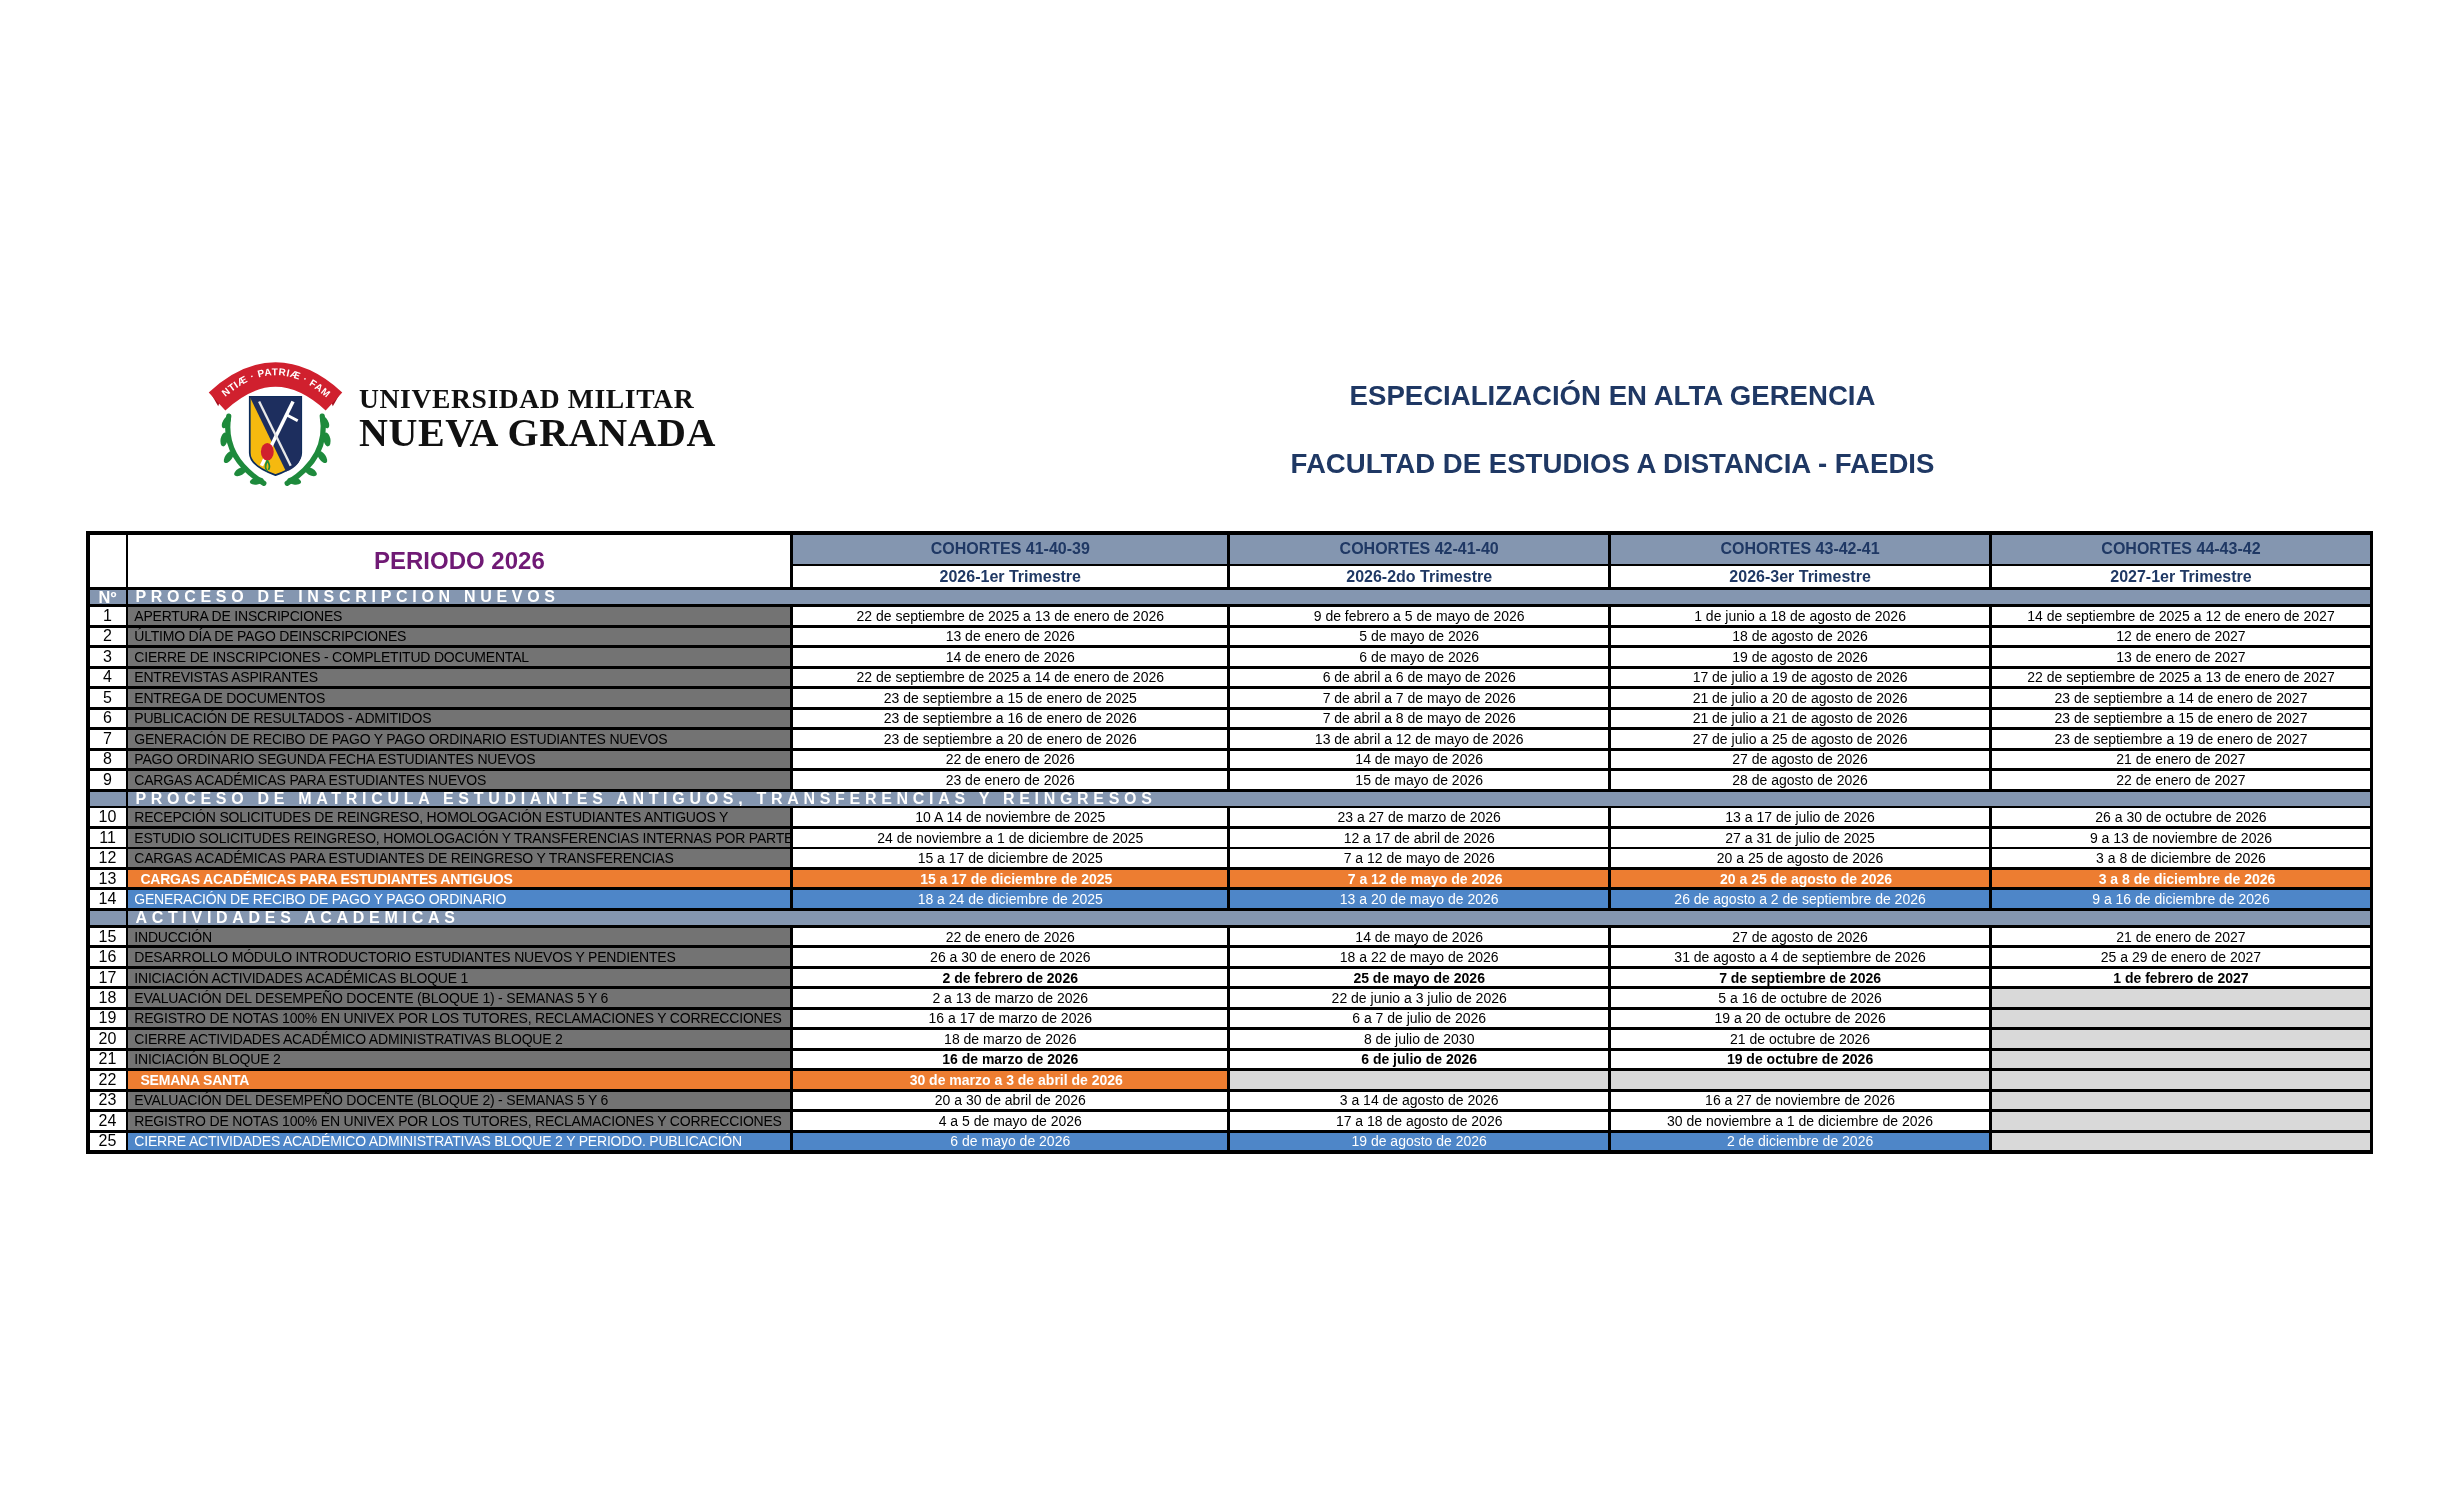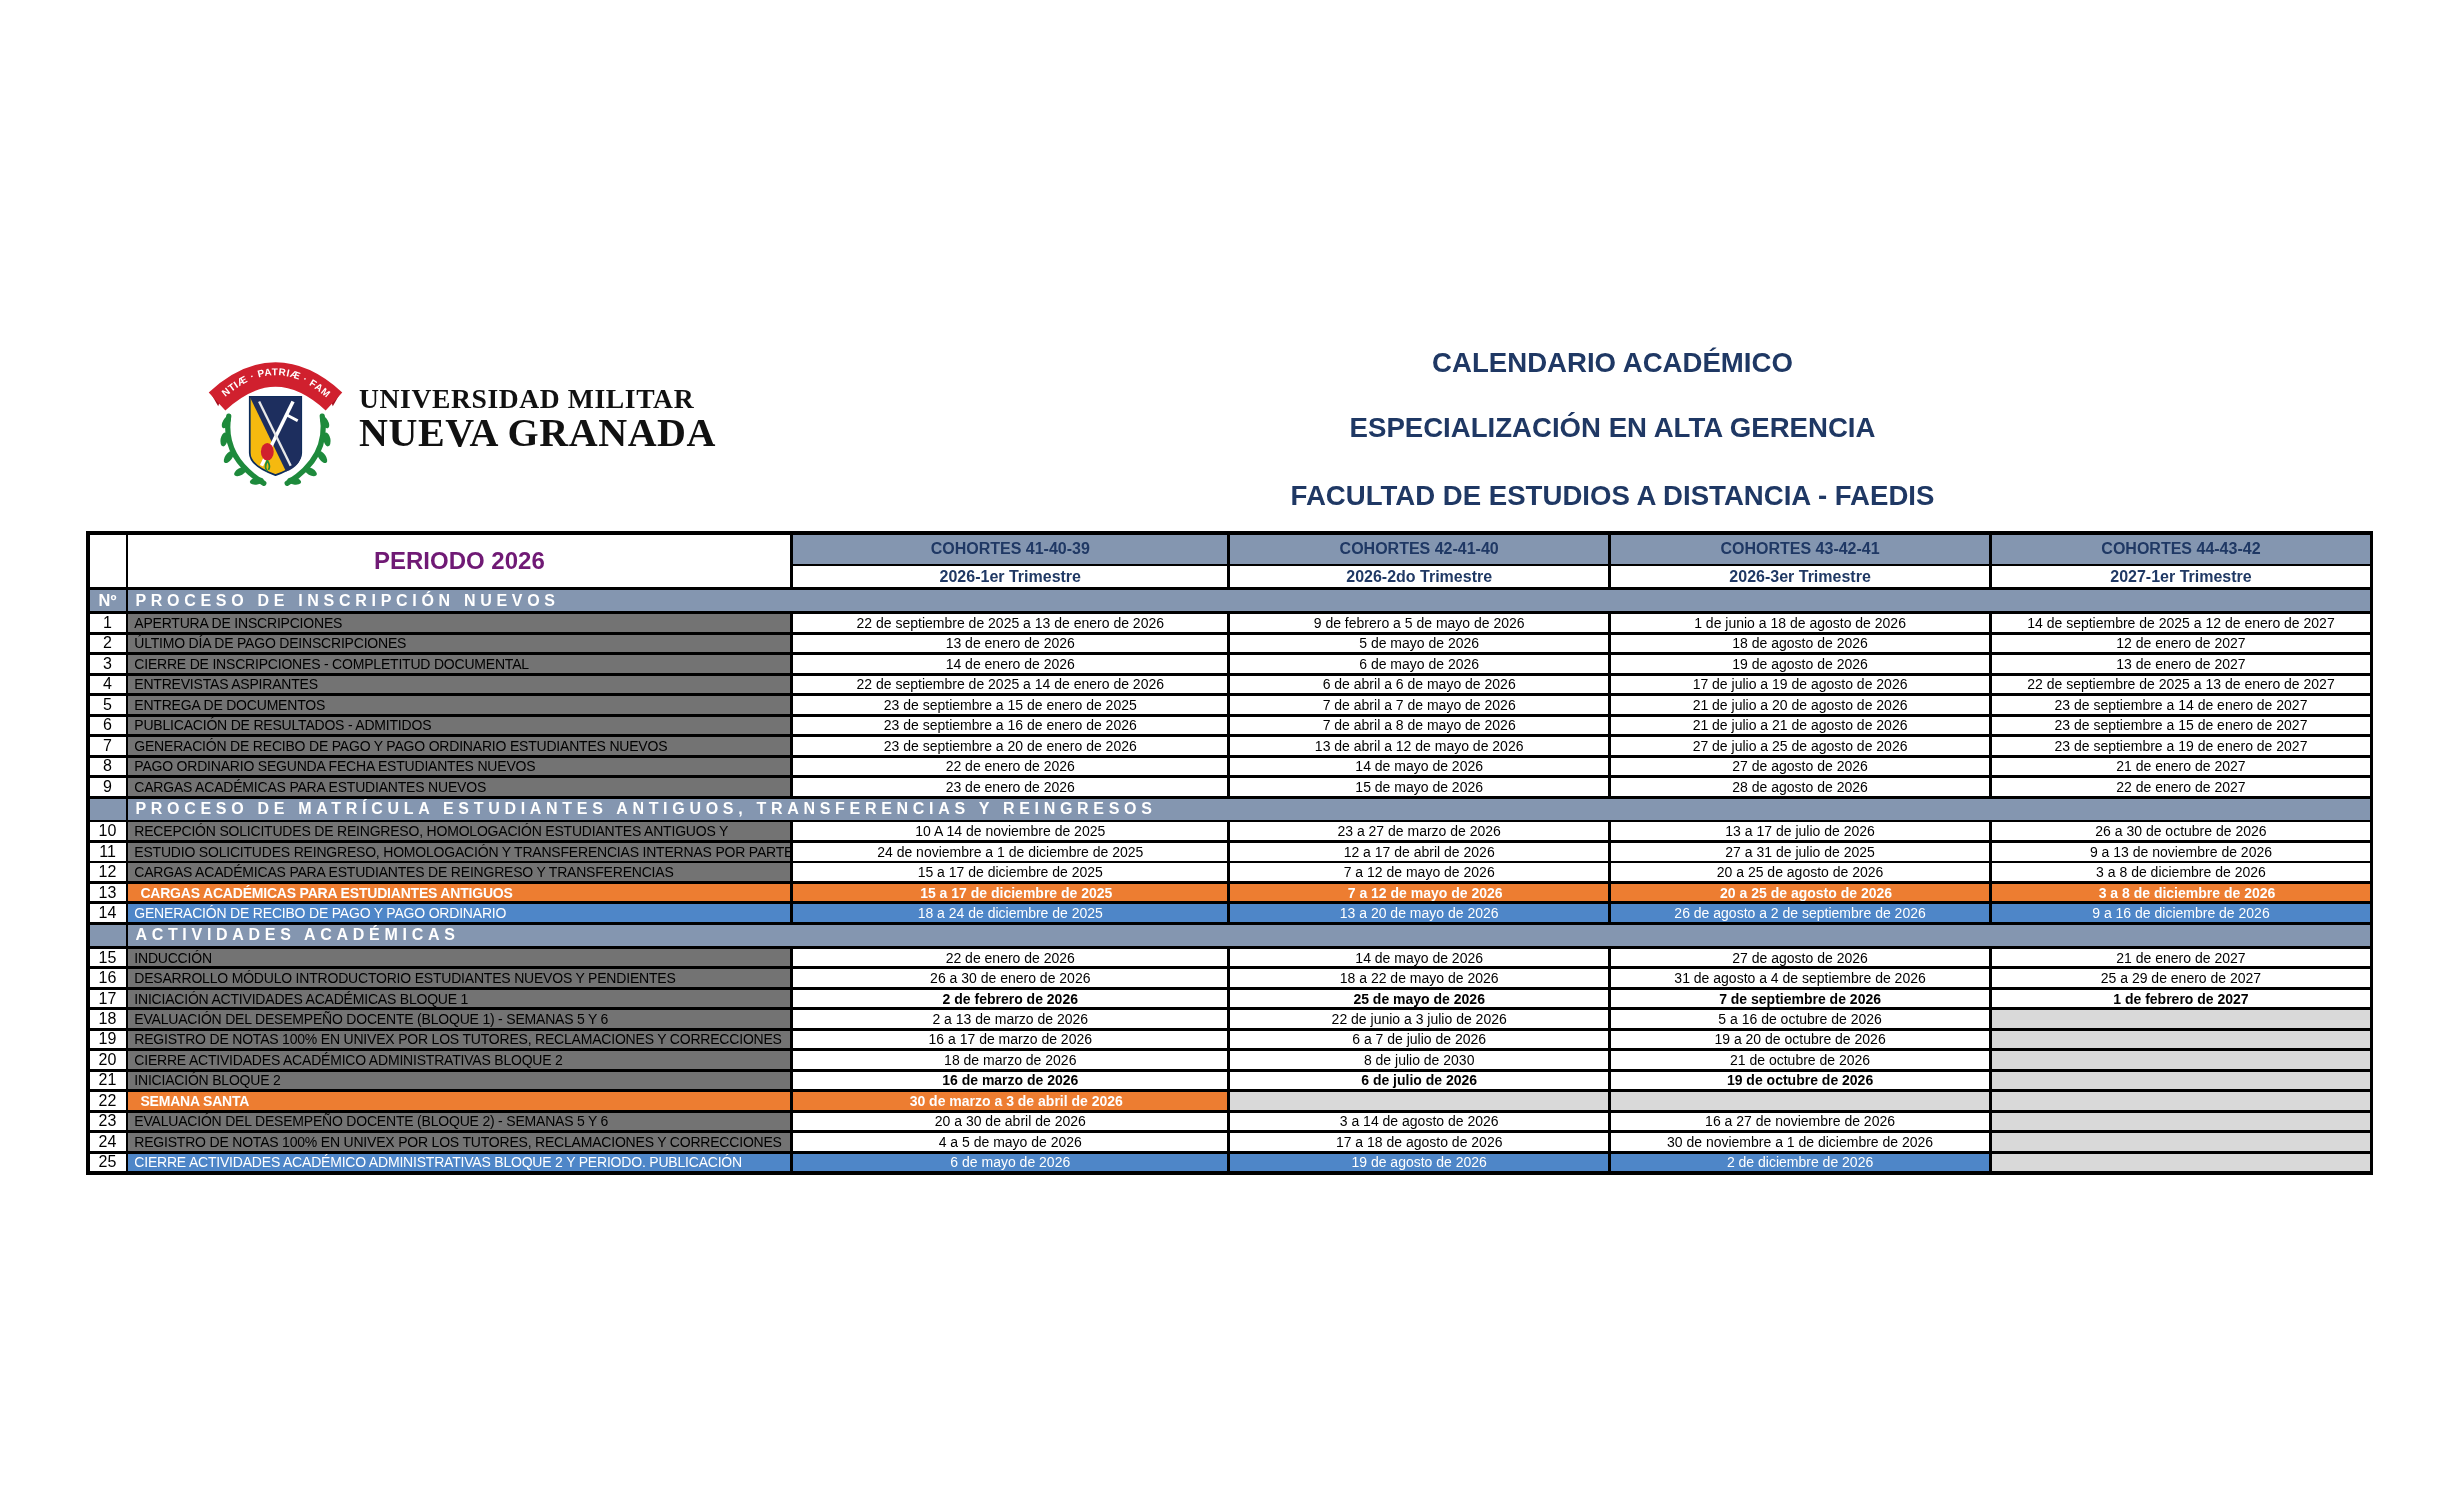--- a/index.html
+++ b/index.html
@@ -30,21 +30,21 @@
 
   
   .hdr{grid-template-rows:29px 21px;row-gap:2.9px;}
   .hdr .cell{height:auto;}
   .corner{grid-row:1/3;grid-column:1;}
   .period{grid-row:1/3;grid-column:2;font-size:24px;font-weight:bold;color:#701a75;}
   .cohort{background:#8496B0;color:#1F3864;font-weight:bold;font-size:16px;}
   .trim{color:#1F3864;font-weight:bold;font-size:16px;}
 
   
-  .sec .cell{height:21px;background:#8496B0;}
+  .sec .cell{height:14px;background:#8496B0;}
   .sec-first{color:#fff;font-weight:bold;font-size:16.4px;}
   .sec-title{grid-column:2/7;justify-content:flex-start;padding-left:7px;
              color:#fff;font-weight:bold;font-size:16px;letter-spacing:4.7px;}
 
   
   .num{font-size:16px;}
   .label{justify-content:flex-start;padding-left:5.9px;background:#737373;letter-spacing:-0.2px;}
   .date{font-size:14px;}
   .orange{background:#ED7D31;color:#fff;padding-left:12px;}
   .blue{background:#4E86C8;color:#fff;}
@@ -101,21 +101,20 @@
       </text>
     </g>
   </svg>
   <div class="logo-text">
     <div class="logo-name1">UNIVERSIDAD MILITAR</div>
     <div class="logo-name2">NUEVA GRANADA</div>
   </div>
 </div>
 
 <div class="titles">
-  <div class="t-line1">CALENDARIO ACADÉMICO</div>
   <div class="t-line2">ESPECIALIZACIÓN EN ALTA GERENCIA</div>
   <div class="t-line3">FACULTAD DE ESTUDIOS A DISTANCIA - FAEDIS</div>
 </div>
 
 <div class="tbl">
   <div class="row hdr">
     <div class="cell corner"></div>
     <div class="cell period">PERIODO 2026</div>
     <div class="cell cohort">COHORTES 41-40-39</div>
     <div class="cell cohort">COHORTES 42-41-40</div>

